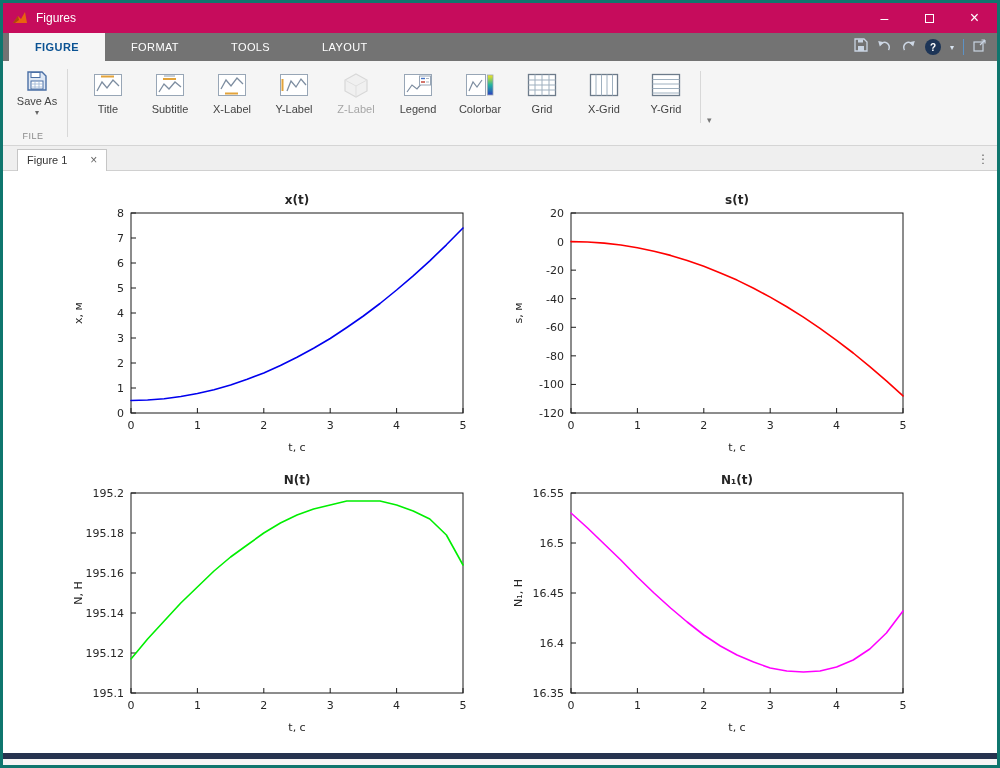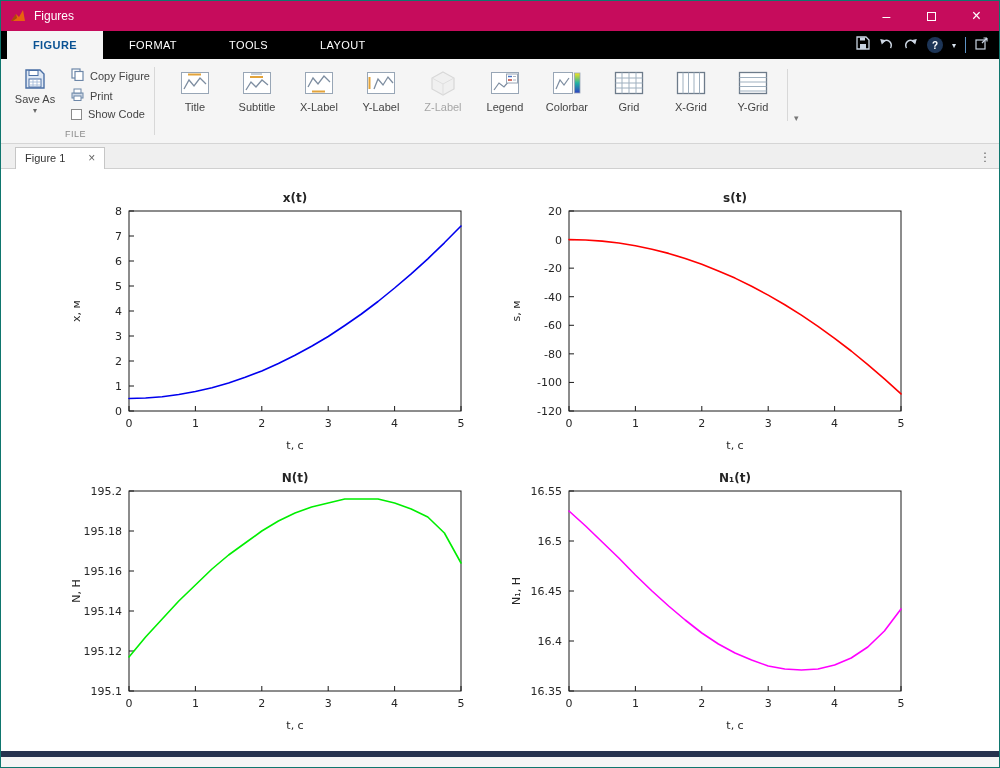--- a/index.html
+++ b/index.html
@@ -1,29 +1,29 @@
 <!DOCTYPE html>
 <html><head>
 <meta charset="utf-8">
 <style>
   * { margin:0; padding:0; box-sizing:border-box; }
   html,body { width:1000px; height:768px; font-family:"Liberation Sans", sans-serif; }
-  .window { position:relative; width:1000px; height:768px; background:#f5f5f5; border:1px solid #0f766e; overflow:hidden; }
+  .window { position:relative; width:1000px; height:768px; background:#f5f5f5; border:3px solid #0f766e; overflow:hidden; }
 
   
   .titlebar { position:absolute; left:0; top:0; width:100%; height:30px; background:#c60c5c; display:flex; align-items:center; }
   .app-logo { margin-left:9px; display:flex; align-items:center; }
   .title-text { color:#fff; font-size:12px; margin-left:8px; }
   .win-controls { position:absolute; right:0; top:0; height:30px; display:flex; }
   .win-btn { width:45px; height:30px; display:flex; align-items:center; justify-content:center; color:#fff; font-size:14px; cursor:default; }
   .win-btn .sq { width:9px; height:9px; border:1px solid #fff; display:block; }
   .win-btn.close-btn { font-size:16px; }
 
   
-  .tabstrip { position:absolute; left:0; top:30px; width:100%; height:28px; background:#000000; display:flex; align-items:stretch; padding-left:6px; }
+  .tabstrip { position:absolute; left:0; top:30px; width:100%; height:28px; background:#737373; display:flex; align-items:stretch; padding-left:6px; }
   .rtab { padding:0 26px; display:flex; align-items:center; color:#fff; font-size:11px; letter-spacing:0.4px; cursor:default; }
   .rtab.active { background:#f5f5f5; color:#0a5293; font-weight:bold; }
   .qat { position:absolute; right:10px; top:0; height:28px; display:flex; align-items:center; gap:9px; }
   .qat .divider { width:1px; height:16px; background:#5d93c6; }
   .help-circle { width:16px; height:16px; border-radius:50%; background:#1d3557; color:#fff; font-size:10px; font-weight:bold; display:flex; align-items:center; justify-content:center; }
   .qat .caret { color:#d8e4f0; font-size:8px; }
 
   
   .ribbon { position:absolute; left:0; top:58px; width:100%; height:85px; background:#f5f5f5; border-bottom:1px solid #d5d5d5; display:flex; }
   .rgroup { display:flex; flex-direction:column; }
@@ -123,41 +123,20 @@
       <div class="rgroup-content">
         <div class="saveas">
           <span><svg width="24" height="24" viewBox="0 0 24 24">
                 <path d="M3 3 H17 L21 7 V21 H3 Z" fill="#dfe8f4" stroke="#4a6fa5" stroke-width="1.4"></path>
                 <rect x="6" y="3.5" width="9" height="5" fill="#fff" stroke="#4a6fa5" stroke-width="1"></rect>
                 <rect x="6" y="12" width="12" height="8" fill="#fff" stroke="#4a6fa5" stroke-width="1"></rect>
                 <path d="M6 15 H18 M6 18 H18 M10 12 V20 M14 12 V20" stroke="#9db4d4" stroke-width="0.8"></path>
               </svg></span>
           <span>Save As</span>
           <span class="caret">▾</span>
-        </div>
-        <div class="file-col">
-          <div class="small-btn">
-            <span><svg width="13" height="13" viewBox="0 0 13 13">
-                  <rect x="1" y="1" width="8" height="9" fill="#fff" stroke="#6d87a8" stroke-width="1.2"></rect>
-                  <rect x="4" y="3.5" width="8" height="9" fill="#fff" stroke="#6d87a8" stroke-width="1.2"></rect>
-                </svg></span>
-            <span>Copy Figure</span>
-          </div>
-          <div class="small-btn">
-            <span><svg width="13" height="13" viewBox="0 0 13 13">
-                  <rect x="1" y="5" width="11" height="5" fill="#cfd9e6" stroke="#6d87a8" stroke-width="1"></rect>
-                  <rect x="3" y="1" width="7" height="4" fill="#fff" stroke="#6d87a8" stroke-width="1"></rect>
-                  <rect x="3" y="8" width="7" height="4.5" fill="#fff" stroke="#6d87a8" stroke-width="1"></rect>
-                </svg></span>
-            <span>Print</span>
-          </div>
-          <div class="small-btn">
-            <span class="cb"></span>
-            <span>Show Code</span>
-          </div>
         </div>
       </div>
       <div class="rgroup-label">FILE</div>
     </div>
 
     <div class="vsep"></div>
 
     <div class="rgroup ann-group">
       <div class="rgroup-content">
         <div class="rbtn">

